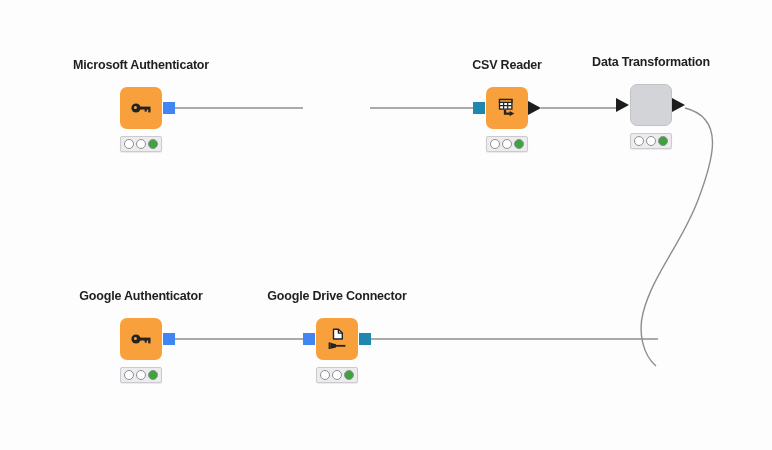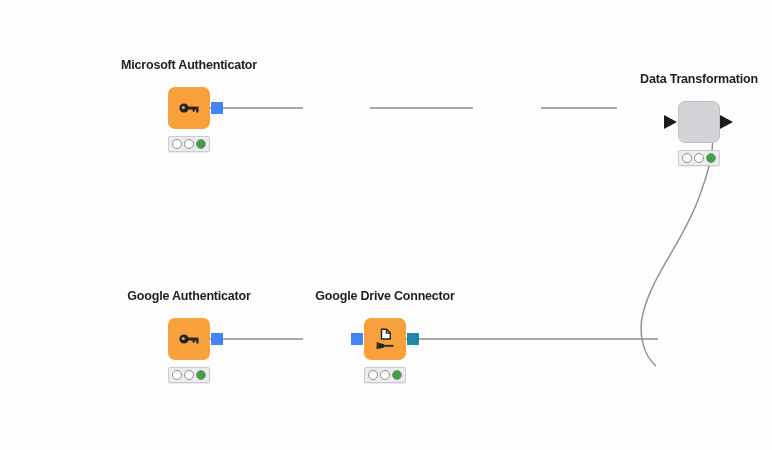--- a/index.html
+++ b/index.html
@@ -6,21 +6,21 @@
   body{
     width:772px;height:450px;
     font-family:"Liberation Sans","DejaVu Sans",sans-serif;
     background:var(--bg,#FDFDFD);
     overflow:hidden;
   }
   .canvas{position:relative;width:772px;height:450px;background:var(--bg,#FDFDFD);}
   .edges{position:absolute;left:0;top:0;width:772px;height:450px;}
   .edges path{fill:none;stroke:var(--edge,#8E8E8E);stroke-width:1.4;pointer-events:stroke;}
 
-  .node{position:absolute;width:42px;height:36px;margin-left:48px;}
+  .node{position:absolute;width:42px;height:36px;}
   .title{
     position:absolute;left:50%;top:-29px;transform:translateX(-50%);
     white-space:nowrap;font-size:12.5px;font-weight:700;letter-spacing:-0.2px;
     color:var(--text,#1F1F1F);
   }
   .body{
     position:absolute;left:0;top:0;width:42px;height:42px;border-radius:7px;
     display:flex;align-items:center;justify-content:center;box-sizing:border-box;
   }
   .body-orange{background:var(--node-orange,#F8A13C);}
@@ -78,22 +78,43 @@
     </div>
     <div class="port psq blue" style="right:-13px;top:15px"></div>
     <div class="traffic executed">
       <span class="lamp"></span>
       <span class="lamp"></span>
       <span class="lamp"></span>
     </div>
   </div>
 
 
+  <div class="node" style="left:486px;top:87px">
+    <div class="title">CSV Reader</div>
+    <div class="body body-orange">
+      <svg class="icon" width="26" height="26" viewBox="0 0 26 26">
+        <rect x="5.5" y="4.5" width="12.4" height="9.6" fill="#ffffff" class="ink-s" stroke-width="1.3"></rect>
+        <rect class="hdr ink-s" x="5.5" y="4.5" width="12.4" height="2.9" stroke-width="1.3"></rect>
+        <path d="M9.6 7.4 V14 M13.7 7.4 V14 M5.5 10.7 H17.9" fill="none" class="ink-s" stroke-width="1.2"></path>
+        <path d="M11 15 v3.6 h5" fill="none" class="ink-s" stroke-width="2.3"></path>
+        <polygon class="ink" points="15.6,16 15.6,21.2 20.4,18.6"></polygon>
+      </svg>
+    </div>
+    <div class="port psq teal" style="left:-13px;top:15px"></div>
+    <svg class="port ptri" style="right:-14px;top:14px" width="14" height="14" viewBox="0 0 14 14">
+        <polygon points="0,0 13,7 0,14"></polygon>
+      </svg>
+    <div class="traffic executed">
+      <span class="lamp"></span>
+      <span class="lamp"></span>
+      <span class="lamp"></span>
+    </div>
+  </div>
 
-  <div class="node" style="left:630px;top:101px">
+  <div class="node" style="left:630px;top:84px">
     <div class="title">Data Transformation</div>
     <div class="body body-gray"></div>
     <svg class="port ptri" style="left:-14px;top:14px" width="14" height="14" viewBox="0 0 14 14">
         <polygon points="0,0 13,7 0,14"></polygon>
       </svg>
     <svg class="port ptri" style="right:-14px;top:14px" width="14" height="14" viewBox="0 0 14 14">
         <polygon points="0,0 13,7 0,14"></polygon>
       </svg>
     <div class="traffic executed">
       <span class="lamp"></span>

